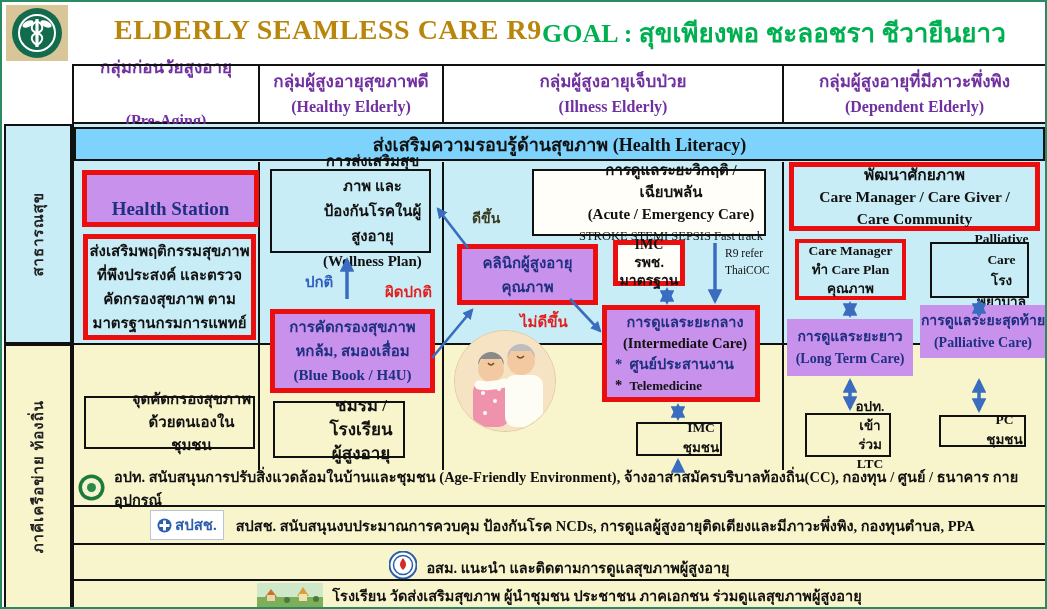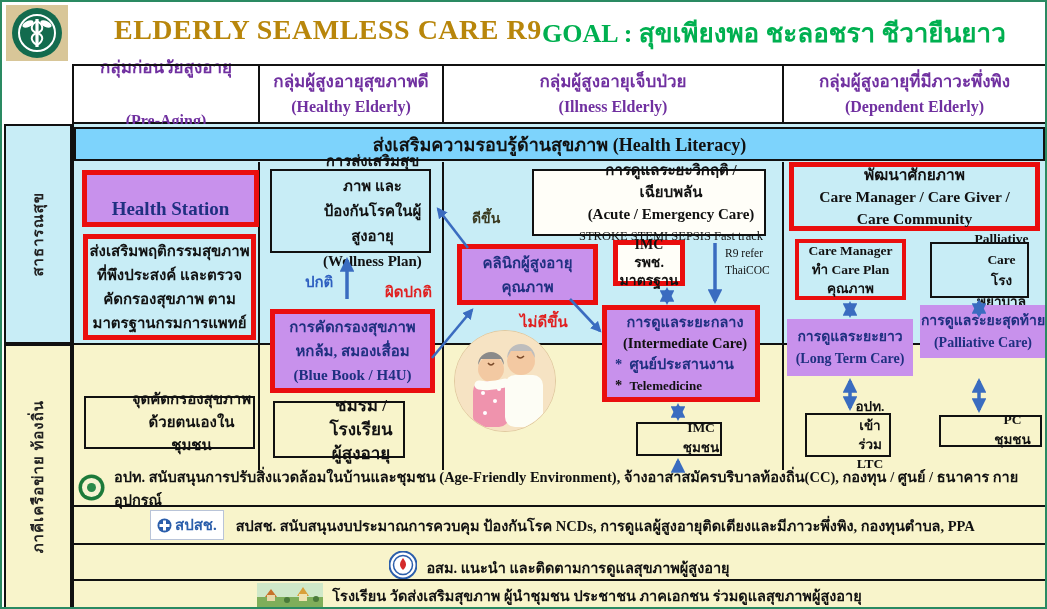--- a/index.html
+++ b/index.html
@@ -213,21 +213,21 @@
     <span class="navy">(Long Term Care)</span>
   </div>
   <div class="abs bx fill-purple" style="left:918px;top:303px;width:126px;height:53px;font-size:14px;line-height:22px;">
     <span class="navy">การดูแลระยะสุดท้าย</span>
     <span class="navy">(Palliative Care)</span>
   </div>
   <div class="abs bx fill-yellow blk2" style="left:803px;top:411px;width:86px;height:44px;font-size:13.5px;line-height:19px;">
     <span>อปท.</span>
     <span>เข้าร่วม LTC</span>
   </div>
-  <div class="abs bx fill-yellow blk2" style="left:937px;top:413px;width:103px;height:32px;font-size:13.5px;">
+  <div class="abs bx fill-yellow blk2" style="left:937px;top:413px;width:87px;height:32px;font-size:13.5px;">
     <span>PC ชุมชน</span>
   </div>
 
   <div class="abs flow-label" style="left:303px;top:268px;color:#2e5fc0;font-size:15px;">ปกติ</div>
   <div class="abs flow-label" style="left:383px;top:278px;color:#e02020;font-size:15px;">ผิดปกติ</div>
   <div class="abs flow-label" style="left:470px;top:205px;color:#3a3a20;font-size:14px;">ดีขึ้น</div>
   <div class="abs flow-label" style="left:518px;top:308px;color:#e02020;font-size:15px;">ไม่ดีขึ้น</div>
 
   <svg class="abs svg-overlay" width="1047" height="609" viewBox="0 0 1047 609">
     <defs>

